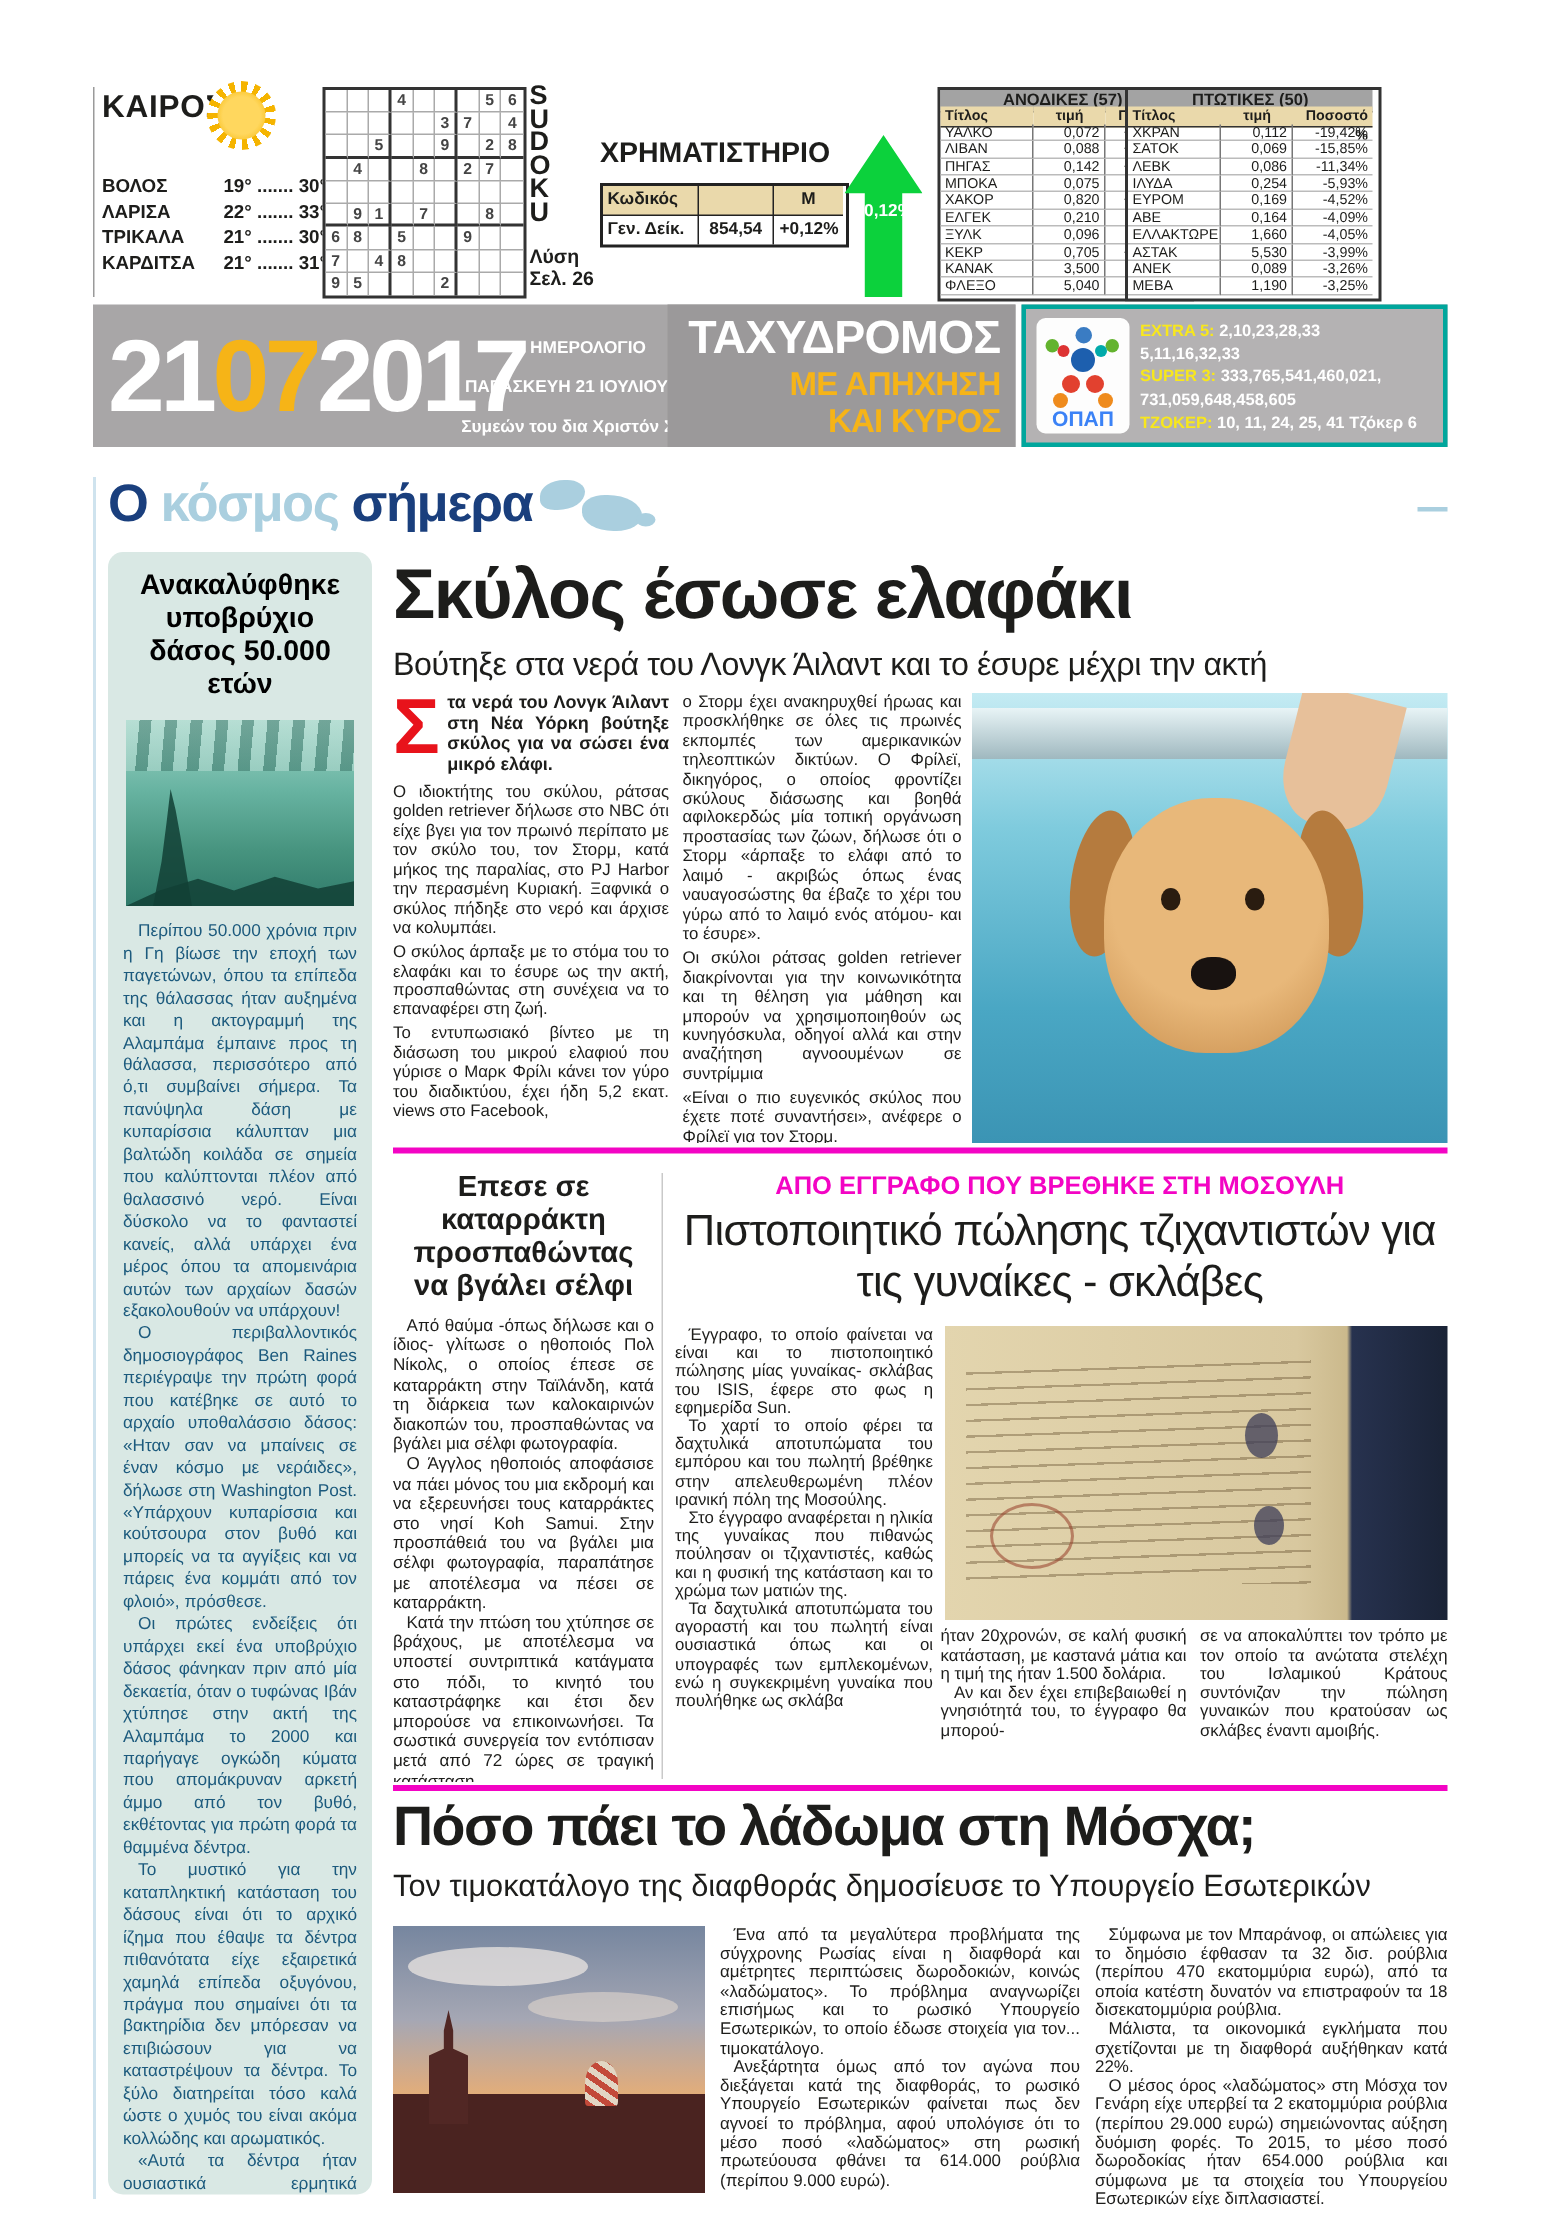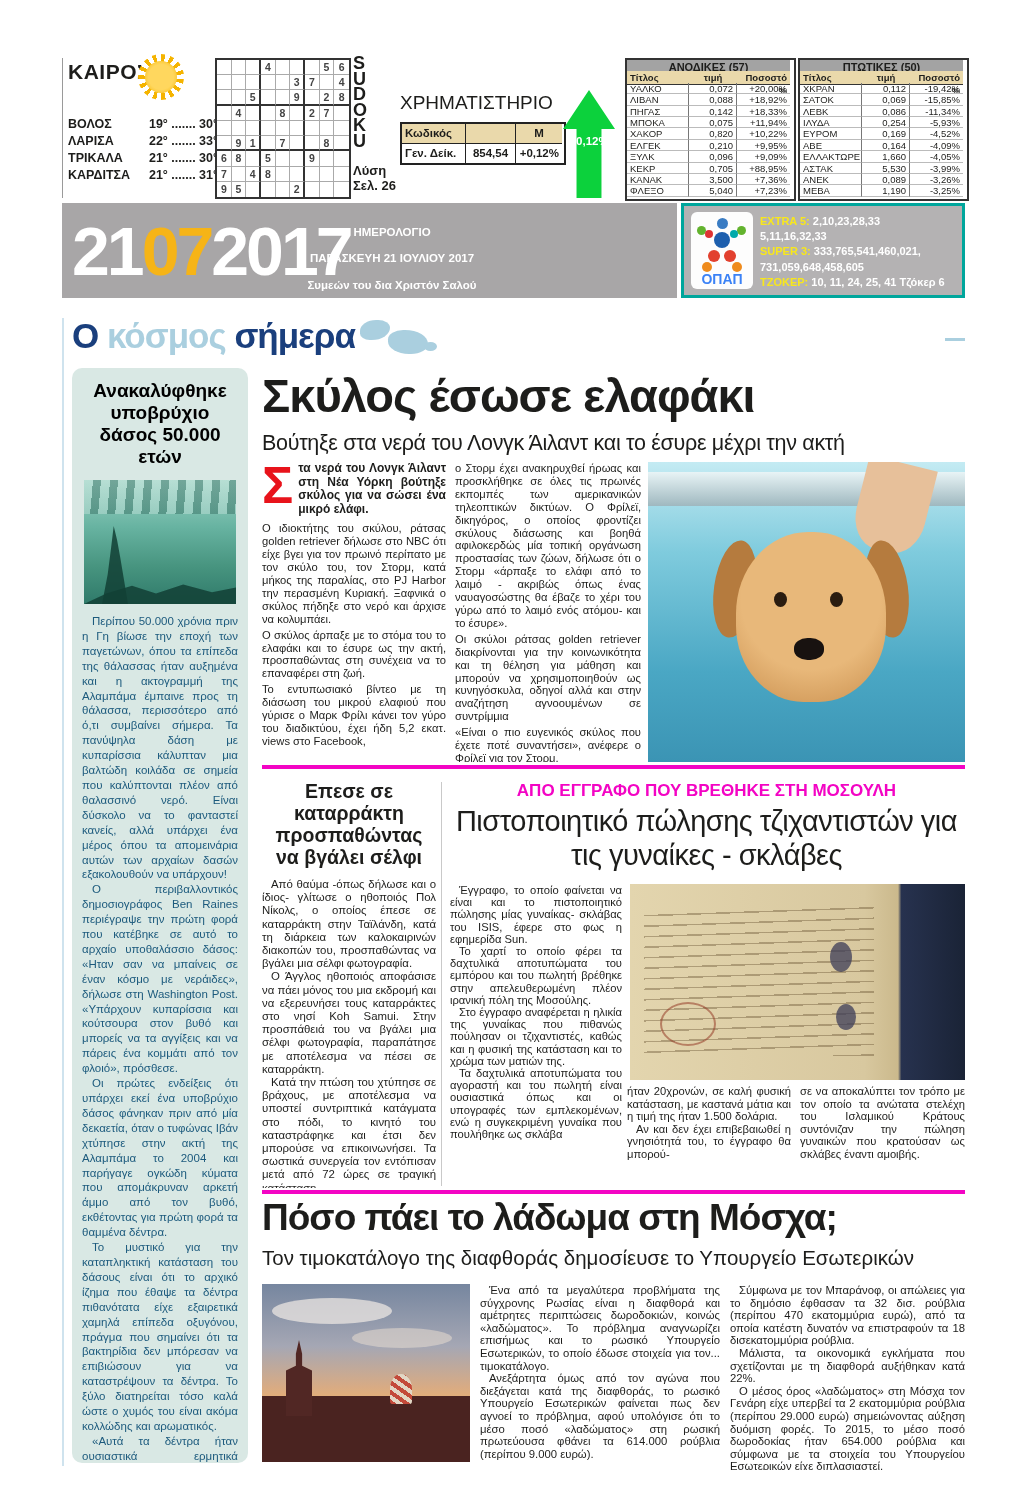--- a/index.html
+++ b/index.html
@@ -21,34 +21,34 @@
   #sudoku-grid{left:215px;top:58px;width:132px;height:137px;border:2px solid #333;
                display:grid;grid-template-columns:repeat(9,1fr);grid-template-rows:repeat(9,1fr);background:#fff;}
   .sud{border-right:1px solid #aaa;border-bottom:1px solid #aaa;font-size:10.5px;font-weight:bold;color:#444;
        display:flex;align-items:center;justify-content:center;}
   .sud.br{border-right:2px solid #333;}
   .sud.bb{border-bottom:2px solid #333;}
   .sud.er{border-right:none;} .sud.eb{border-bottom:none;}
   #sudoku-vert{left:353px;top:56px;width:40px;font-weight:bold;font-size:18px;line-height:15.5px;letter-spacing:1px;}
   #sudoku-sol{left:353px;top:163px;width:46px;font-weight:bold;font-size:13px;line-height:15px;}
   
-  #xrim-title{left:400px;top:92px;font-size:19px;font-weight:normal;}
+  #xrim-title{left:400px;top:92px;font-size:19px;font-weight:bold;}
   #index-table{left:400px;top:122px;width:162px;border:2px solid #222;background:#fff;
                display:grid;grid-template-columns:64px 50px 46px;font-size:11.5px;font-weight:bold;}
   .idx-cell{padding:2px 3px;border-right:1px solid #222;line-height:15px;}
   .idx-head{background:#ead9ab;border-bottom:1px solid #222;}
   .idx-last{border-right:none;}
   .tc{text-align:center;} .tr{text-align:right;}
   #green-arrow{left:563px;top:90px;width:52px;height:108px;background:#0cd13c;
       clip-path:polygon(50% 0,100% 36%,74% 36%,74% 100%,26% 100%,26% 36%,0 36%);}
   #arrow-label{left:556px;top:135px;width:66px;text-align:center;color:#fff;font-size:11.5px;font-weight:bold;}
   .stock-table{position:absolute;top:58px;width:167px;height:139px;border:2px solid #333;background:#fff;
                display:grid;grid-template-columns:62px 48px 53px;grid-auto-rows:11.4px;
                font-size:9.5px;line-height:11.4px;}
-  #stock-gainers{left:625px;} #stock-losers{left:798px;}
+  #stock-gainers{left:625px;} #stock-losers{left:750px;}
   .st-title{grid-column:1/4;background:#a3a3a3;font-weight:bold;text-align:center;font-size:11px;
             border-bottom:1px solid #333;height:14px;line-height:14px;}
   .st-h{background:#ead9ab;font-weight:bold;border-bottom:1px solid #333;padding:0 3px;height:13px;line-height:13px;}
   .st-c{border-bottom:1px solid #bbb;border-right:1px solid #777;padding:0 3px;white-space:nowrap;overflow:hidden;}
   .st-c.last{border-right:none;}
   
   #banner{left:62px;top:203px;width:615px;height:95px;background:#a8a6a7;}
   #banner-date{position:absolute;left:10px;top:8px;font-size:68px;font-weight:bold;letter-spacing:-3px;color:#fff;line-height:80px;}
   #banner-date .ye{color:#f6b417;}
   #banner-cal{position:absolute;left:215px;top:10px;width:230px;text-align:center;color:#fff;
@@ -355,20 +355,25 @@
 
   <div class="abs" id="banner">
     <div id="banner-date"><span>21</span><span class="ye">07</span><span>2017</span></div>
     <div id="banner-cal">
         <p>ΗΜΕΡΟΛΟΓΙΟ</p>
         <p>ΠΑΡΑΣΚΕΥΗ 21 ΙΟΥΛΙΟΥ 2017</p>
         <p>Συμεών του δια Χριστόν Σαλού</p>
         <p>Ανατ. Ηλίου 06:19  Δύση Ηλίου 20:43</p>
         <p>ΣΕΛΗΝΗ 28 ΗΜΕΡΩΝ</p>
       </div>
+    <div id="brand-panel">
+      <div id="brand-name">ΤΑΧΥΔΡΟΜΟΣ</div>
+      <div class="brand-tag">ΜΕ ΑΠΗΧΗΣΗ</div>
+      <div class="brand-tag">ΚΑΙ ΚΥΡΟΣ</div>
+    </div>
   </div>
 
   <div class="abs" id="opap">
     <div id="opap-logo">
       <div class="dot" style="left:26px;top:6px;width:11px;height:11px;background:#3a7cc3;"></div>
       <div class="dot" style="left:23px;top:20px;width:16px;height:16px;background:#1d5fae;"></div>
       <div class="dot" style="left:6px;top:14px;width:9px;height:9px;background:#63b32e;"></div>
       <div class="dot" style="left:14px;top:18px;width:8px;height:8px;background:#d33;"></div>
       <div class="dot" style="left:46px;top:14px;width:9px;height:9px;background:#63b32e;"></div>
       <div class="dot" style="left:39px;top:18px;width:8px;height:8px;background:#0aa;"></div>
@@ -400,21 +405,21 @@
 
   <div class="abs" id="sidebar-box">
     <div id="sidebar-title">Ανακαλύφθηκε υποβρύχιο δάσος 50.000 ετών</div>
     <div id="underwater-photo">
       <div class="tree" id="tree1"></div>
       <div class="tree" id="tree2"></div>
     </div>
     <div id="sidebar-body">
         <p>Περίπου 50.000 χρόνια πριν η Γη βίωσε την εποχή των παγετώνων, όπου τα επίπεδα της θάλασσας ήταν αυξημένα και η ακτογραμμή της Αλαμπάμα έμπαινε προς τη θάλασσα, περισσότερο από ό,τι συμβαίνει σήμερα. Τα πανύψηλα δάση με κυπαρίσσια κάλυπταν μια βαλτώδη κοιλάδα σε σημεία που καλύπτονται πλέον από θαλασσινό νερό. Είναι δύσκολο να το φανταστεί κανείς, αλλά υπάρχει ένα μέρος όπου τα απομεινάρια αυτών των αρχαίων δασών εξακολουθούν να υπάρχουν!</p>
         <p>Ο περιβαλλοντικός δημοσιογράφος Ben Raines περιέγραψε την πρώτη φορά που κατέβηκε σε αυτό το αρχαίο υποθαλάσσιο δάσος: «Ηταν σαν να μπαίνεις σε έναν κόσμο με νεράιδες», δήλωσε στη Washington Post. «Υπάρχουν κυπαρίσσια και κούτσουρα στον βυθό και μπορείς να τα αγγίξεις και να πάρεις ένα κομμάτι από τον φλοιό», πρόσθεσε.</p>
-        <p>Οι πρώτες ενδείξεις ότι υπάρχει εκεί ένα υποβρύχιο δάσος φάνηκαν πριν από μία δεκαετία, όταν ο τυφώνας Ιβάν χτύπησε στην ακτή της Αλαμπάμα το 2004 και παρήγαγε ογκώδη κύματα που απομάκρυναν αρκετή άμμο από τον βυθό, εκθέτοντας για πρώτη φορά τα θαμμένα δέντρα.</p>
+        <p>Οι πρώτες ενδείξεις ότι υπάρχει εκεί ένα υποβρύχιο δάσος φάνηκαν πριν από μία δεκαετία, όταν ο τυφώνας Ιβάν χτύπησε στην ακτή της Αλαμπάμα το 2000 και παρήγαγε ογκώδη κύματα που απομάκρυναν αρκετή άμμο από τον βυθό, εκθέτοντας για πρώτη φορά τα θαμμένα δέντρα.</p>
         <p>Το μυστικό για την καταπληκτική κατάσταση του δάσους είναι ότι το αρχικό ίζημα που έθαψε τα δέντρα πιθανότατα είχε εξαιρετικά χαμηλά επίπεδα οξυγόνου, πράγμα που σημαίνει ότι τα βακτηρίδια δεν μπόρεσαν να επιβιώσουν για να καταστρέψουν τα δέντρα. Το ξύλο διατηρείται τόσο καλά ώστε ο χυμός του είναι ακόμα κολλώδης και αρωματικός.</p>
         <p>«Αυτά τα δέντρα ήταν ουσιαστικά ερμητικά σφραγισμένα», εξήγησε ο Raines. «Έχουν 3 μέτρα ίζημα πάνω τους και το οξυγόνο είναι κλειδωμένο. Είναι παρόμοιο με τύρφη στην Ιρλανδία, όπου οι επιστήμονες έχουν βρει ανθρώπινα σώματα τα οποία διατηρούνται άριστα», είπε.</p>
       </div>
   </div>
 
   <div class="abs" id="dog-headline">Σκύλος έσωσε ελαφάκι</div>
   <div class="abs" id="dog-subhead">Βούτηξε στα νερά του Λονγκ Άιλαντ και το έσυρε μέχρι την ακτή</div>
   <div class="abs bodycol" id="dog-col1">
     <div id="dog-lead"><span id="dropcap">Σ</span><span>τα νερά του Λονγκ Άιλαντ στη Νέα Υόρκη βούτηξε σκύλος για να σώσει ένα μικρό ελάφι.</span></div>
     <div>

